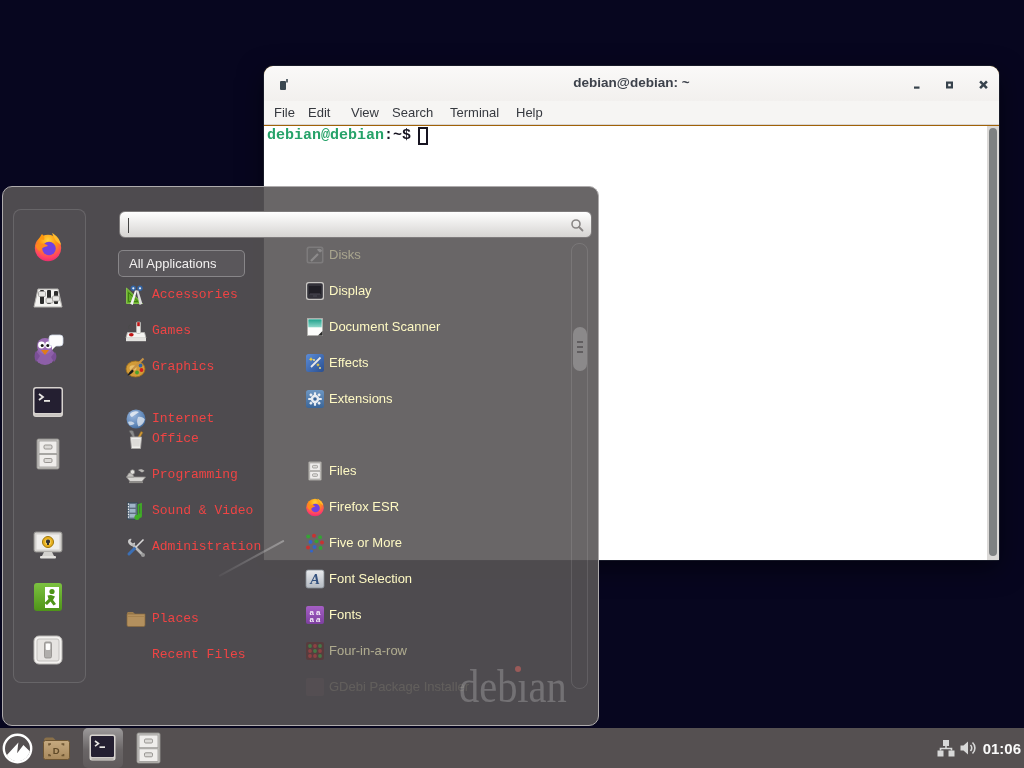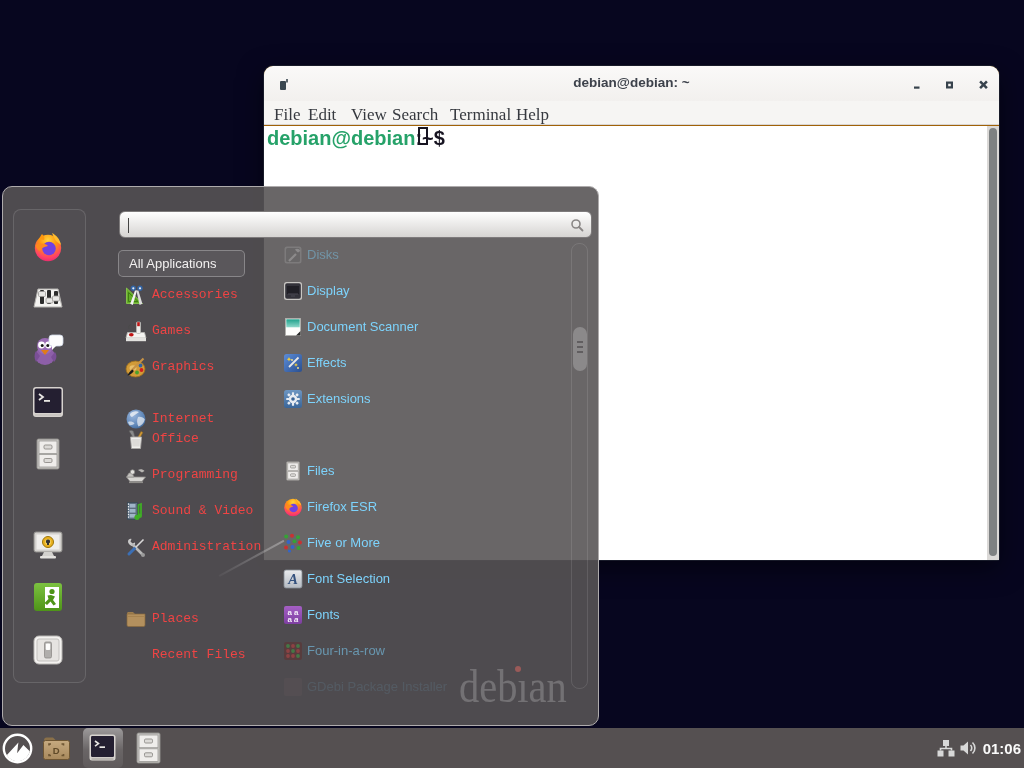--- a/index.html
+++ b/index.html
@@ -1,38 +1,38 @@
 <!DOCTYPE html>
 <html><head>
 <meta charset="utf-8">
 <style>
 *{margin:0;padding:0;box-sizing:border-box;}
 html,body{width:1024px;height:768px;overflow:hidden;}
 body{font-family:"Liberation Sans",sans-serif;background:#07061f;position:relative;}
 #term{position:absolute;left:264px;top:30px;width:735px;height:494px;background:#a16207;border-radius:9px 9px 2px 2px;box-shadow:0 0 0 1px #181b29,0 8px 26px rgba(0,0,0,.5);margin-top:36px;}
 #thead{position:absolute;left:0;top:0;width:100%;height:35px;background:linear-gradient(#faf9f8,#f2f0ee);border-radius:9px 9px 0 0;}
 #ttitle{position:absolute;left:0;top:9px;width:100%;text-align:center;font-size:13.5px;font-weight:bold;color:#3d424b;}
-#tmenu{position:absolute;left:0;top:35px;width:100%;height:24px;background:#f6f5f3;border-bottom:1px solid #d9d6d3;font-size:17px;color:#36393f;font-family:Liberation Serif, serif;}
+#tmenu{position:absolute;left:0;top:35px;width:100%;height:24px;background:#f6f5f3;border-bottom:1px solid #d9d6d3;font-size:13px;color:#36393f;}
 #tmenu span{position:absolute;top:4px;}
 #tbody{position:absolute;left:0;top:60px;width:100%;height:434px;background:#fff;}
-.prompt{position:absolute;left:3px;top:1px;font-family:Liberation Sans, sans-serif;font-size:20px;font-weight:bold;color:#171421;white-space:pre;}
+.prompt{position:absolute;left:3px;top:1px;font-family:Liberation Mono, monospace;font-size:15px;font-weight:bold;color:#171421;white-space:pre;}
 .prompt b{color:#26a269;}
 #cursor{position:absolute;left:154px;top:1px;width:10px;height:18px;border:2px solid #171421;}
 #tscroll{position:absolute;right:0;top:60px;width:12px;height:434px;background:#dbd9d7;}
 #tthumb{position:absolute;left:2px;top:2px;width:8px;height:428px;background:#7e8182;border-radius:4px;}
 #menu{position:absolute;left:2px;top:186px;width:597px;height:540px;background:rgba(87,84,85,0.895);border:1px solid #aeabac;border-radius:10px;z-index:5;}
 #favbox{position:absolute;left:10px;top:22px;width:73px;height:474px;border:1px solid rgba(255,255,255,0.13);border-radius:8px;background:rgba(255,255,255,0.02);}
 .fav{position:absolute;left:29px;width:32px;height:32px;}
 #search{position:absolute;left:116px;top:24px;width:473px;height:27px;background:linear-gradient(#ffffff,#d6d4d2);border:1px solid #7e7b7c;border-radius:6px;}
 #caret{position:absolute;left:8px;top:6px;width:1px;height:15px;background:#444;}
 #allapps{position:absolute;left:115px;top:63px;width:127px;height:27px;background:rgba(255,255,255,0.07);border:1px solid rgba(255,255,255,0.28);border-radius:5px;color:#f2f0f0;font-size:13px;line-height:25px;padding-left:10px;}
 .cat{position:absolute;left:115px;width:170px;height:36px;color:#ef4444;font-size:13px;font-family:Liberation Mono, monospace;}
 .cat svg{position:absolute;left:7px;top:7px;}
 .cat span{position:absolute;left:34px;top:10px;}
-.app{position:absolute;left:272px;width:285px;height:36px;color:#7dd3fc;font-size:13px;}
+.app{position:absolute;left:294px;width:285px;height:36px;color:#fef9c3;font-size:13px;}
 .app svg{position:absolute;left:8px;top:8px;}
 .app span{position:absolute;left:32px;top:10px;}
 #mscrolltrack{position:absolute;left:568px;top:56px;width:17px;height:446px;border:1px solid rgba(255,255,255,0.11);border-radius:8px;}
 #mscrollthumb{position:absolute;left:570px;top:140px;width:14px;height:44px;background:#8b898a;border-radius:7px;}
 .grip{position:absolute;left:4px;width:6px;height:2px;background:#615e60;}
 #wmark{position:absolute;left:456px;top:476px;font-family:"Liberation Serif",serif;font-size:47px;line-height:1;color:rgba(255,255,255,0.21);transform:scaleX(0.86);transform-origin:left top;}
 #wdot{position:absolute;left:512px;top:479px;width:6px;height:6px;border-radius:3px;background:rgba(205,100,95,0.6);}
 #streak{position:absolute;left:216px;top:388px;width:74px;height:2px;background:linear-gradient(90deg,rgba(255,255,255,0.04),rgba(255,255,255,0.32));transform:rotate(-28.5deg);transform-origin:left center;border-radius:1px;}
 #panel{position:absolute;left:0;top:728px;width:1024px;height:40px;background:#555051;z-index:6;}
 #thl{position:absolute;left:83px;top:0;width:40px;height:40px;border-radius:5px;background:linear-gradient(180deg,rgba(255,255,255,0.42),rgba(255,255,255,0.12) 55%,rgba(255,255,255,0.06));}

